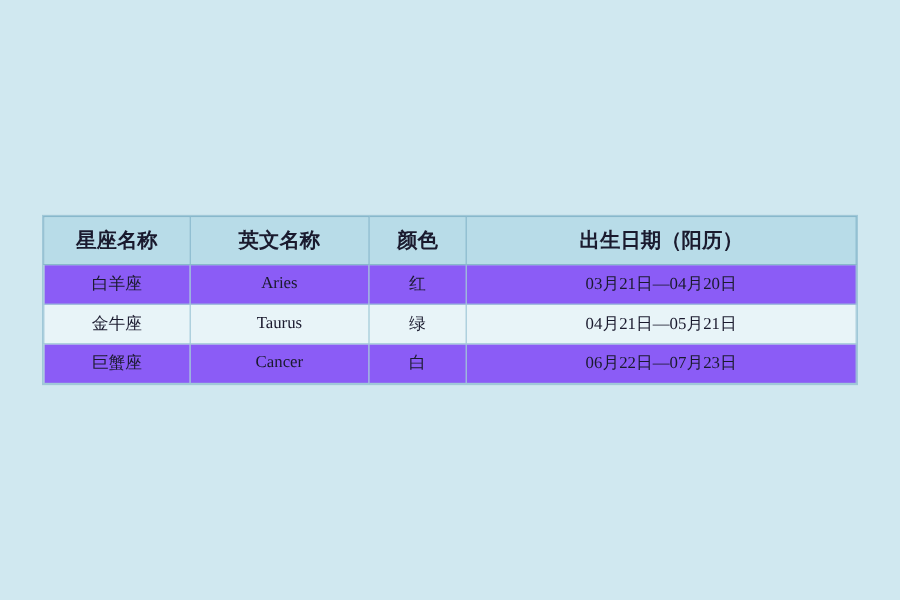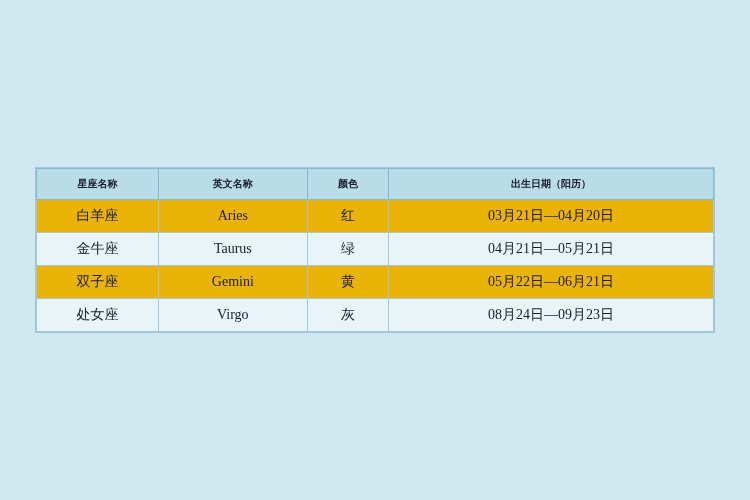--- a/index.html
+++ b/index.html
@@ -30,29 +30,29 @@
       border-collapse: collapse;
     }
 
     thead tr th {
       background-color: #b8dce8;
       border: 1px solid #88b8cc;
       padding: 8px 6px;
       text-align: center;
       font-weight: bold;
       color: #1a1a2e;
-      font-size: 10px;
+      font-size: 17px;
     }
 
     tbody tr td {
       border: 1px solid #a0c8d8;
       padding: 7px 6px;
       text-align: center;
       color: #1a1a2e;
-      background-color: #eab308;
+      background-color: #8b5cf6;
       font-size: 14px;
     }
 
     tbody tr:nth-child(even) td {
       background-color: #e8f4f8;
     }
 
     .col-zh { width: 18%; }
     .col-en { width: 22%; }
     .col-color { width: 12%; margin-left: 24px; }
@@ -78,26 +78,20 @@
           <td>红</td>
           <td>03月21日—04月20日</td>
         </tr>
         <tr>
           <td>金牛座</td>
           <td>Taurus</td>
           <td>绿</td>
           <td>04月21日—05月21日</td>
         </tr>
         <tr>
-          <td>双子座</td>
-          <td>Gemini</td>
-          <td>黄</td>
-          <td>05月22日—06月21日</td>
-        </tr>
-        <tr>
-          <td>处女座</td>
-          <td>Virgo</td>
-          <td>灰</td>
-          <td>08月24日—09月23日</td>
+          <td>巨蟹座</td>
+          <td>Cancer</td>
+          <td>白</td>
+          <td>06月22日—07月23日</td>
         </tr>
       </tbody>
   </table>
 </div>
 
 </body></html>

